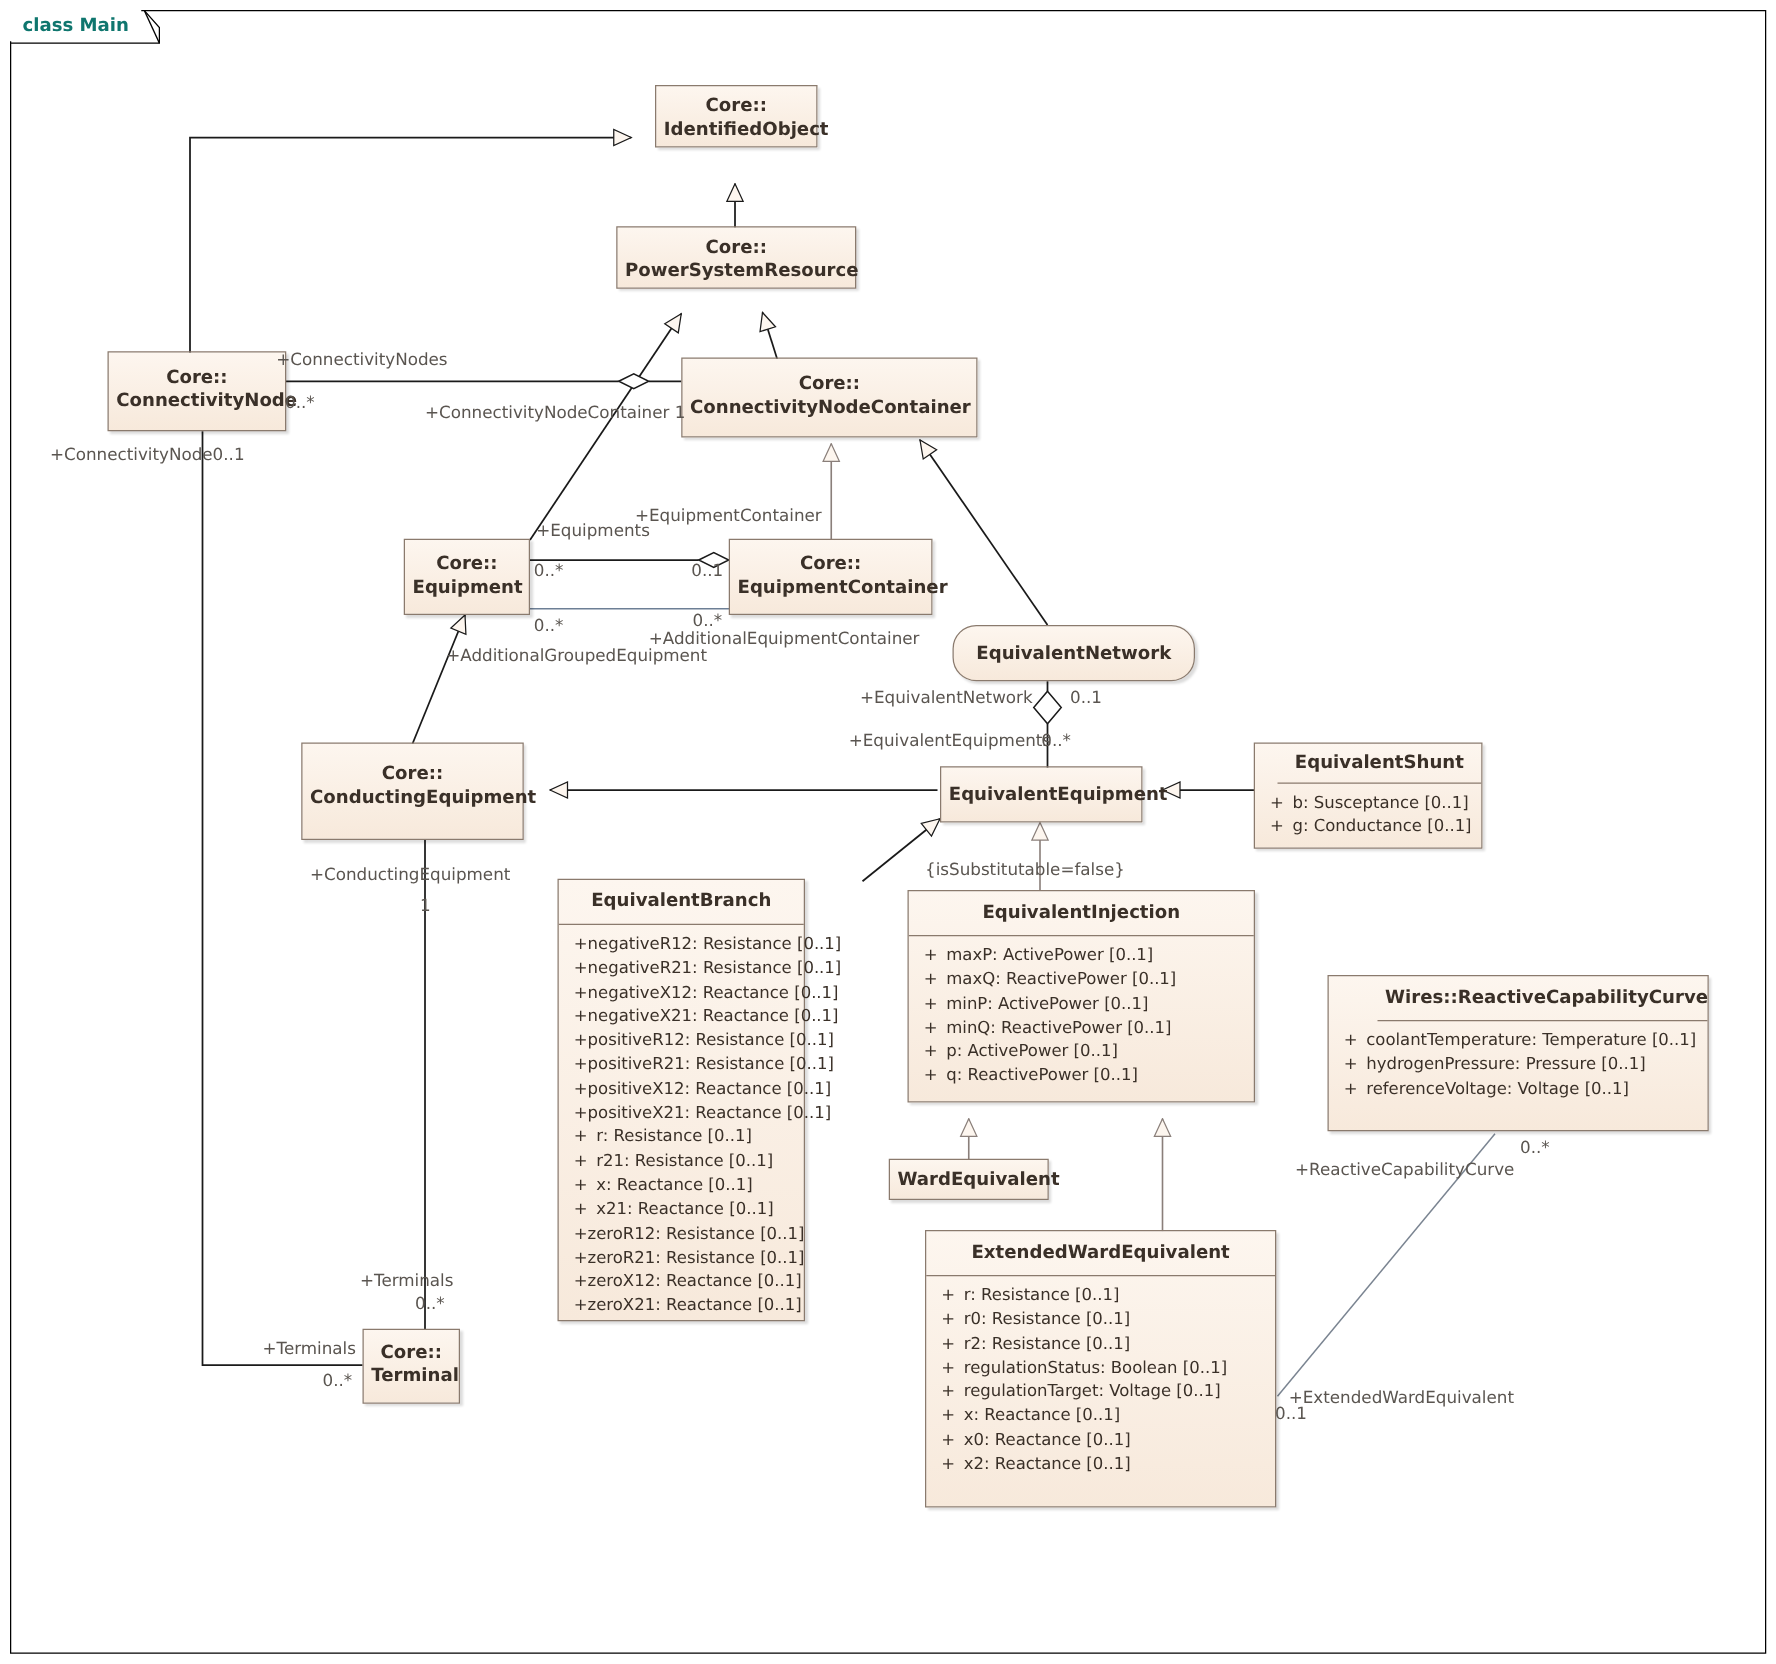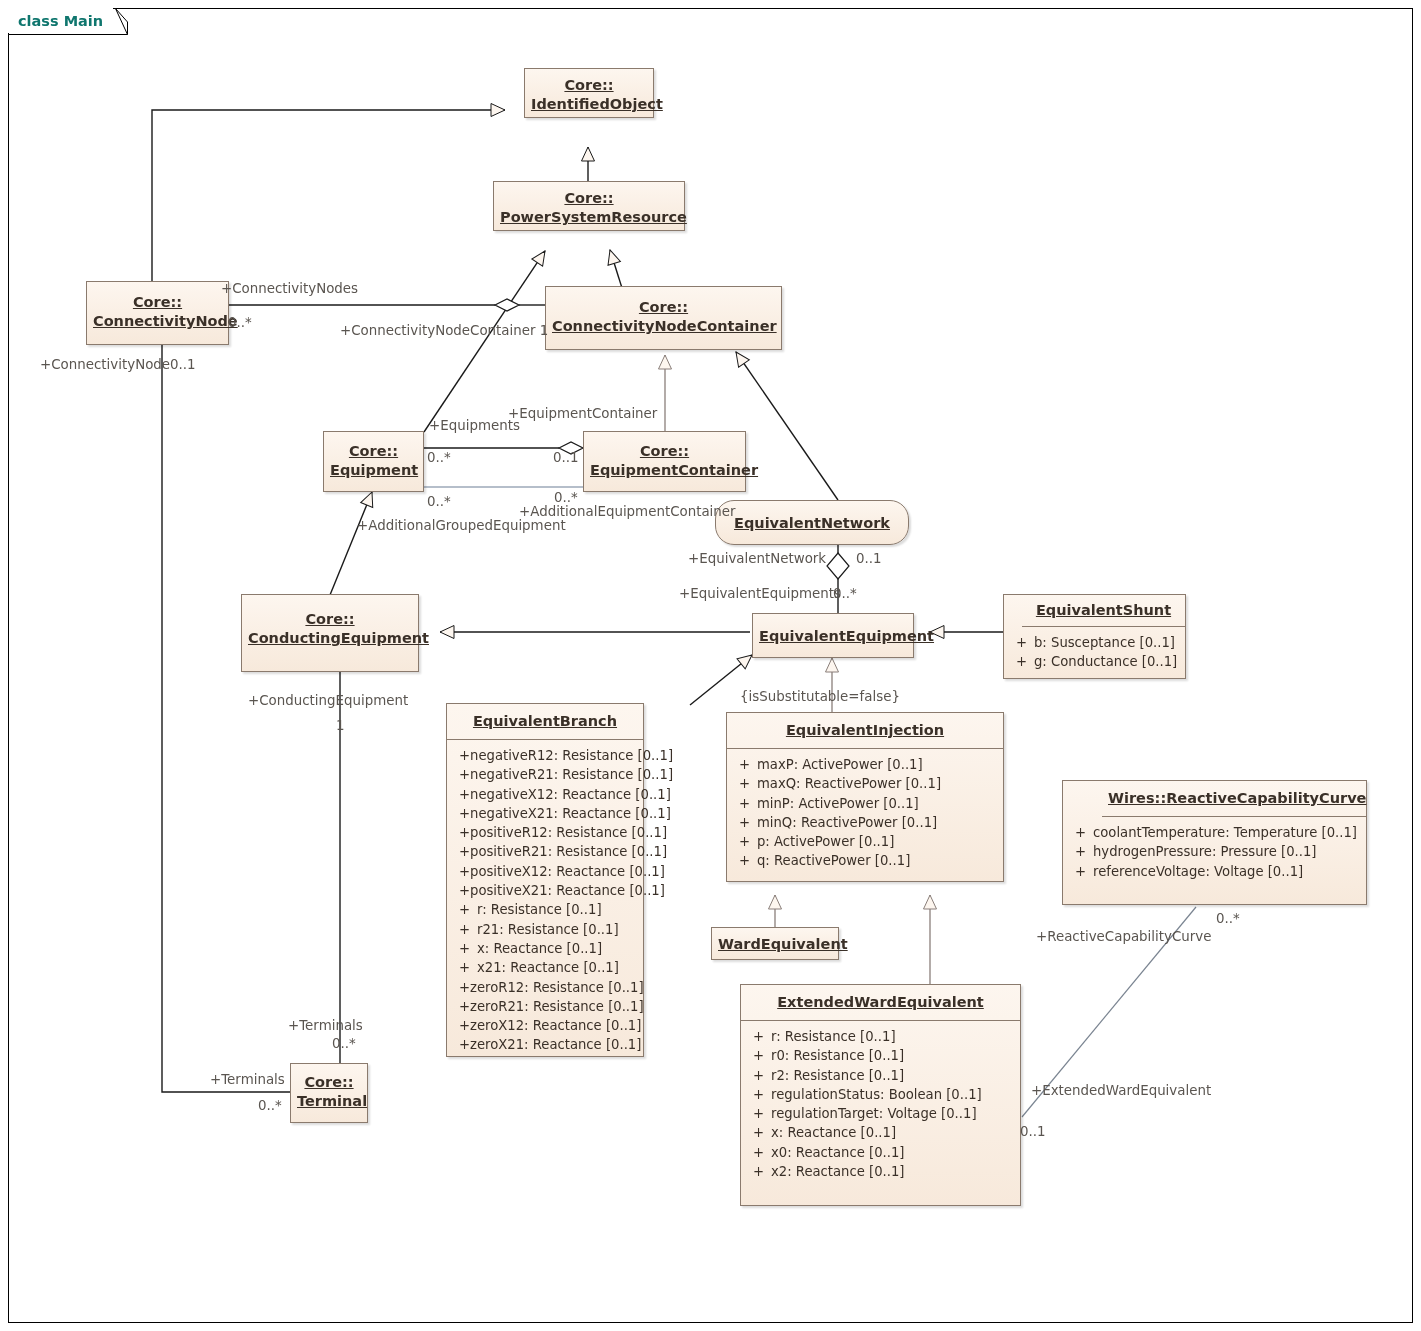--- a/index.html
+++ b/index.html
@@ -64,21 +64,20 @@
     z-index:3;
   }
   .cls .title{
     text-align:center;
     font-weight:bold;
     font-size:14.5px;
     color:#3a3028;
     line-height:19px;
     padding:7px 6px 7px 6px;
     box-sizing:border-box;
-    text-decoration:underline;
   }
   .cls.has-attrs .title{
     border-bottom:1px solid #8a7a6d;
     padding:8px 6px 8px 6px;
   }
   .cls .ns{ font-weight:bold; }
   .cls .attrs{
     padding:6px 4px 8px 4px;
     box-sizing:border-box;
   }
@@ -243,21 +242,21 @@
     </div>
   </div>
 
   <div class="cls" style="left:290px; top:1063px; width:78px; height:60px;">
     <div class="title" style="padding-top:9px;">
       <span class="ns">Core::</span><br>
       <span>Terminal</span>
     </div>
   </div>
 
-  <div class="cls" style="left:715px; top:500px; width:194px; height:45px;border-radius:19px;">
+  <div class="cls" style="left:762px; top:500px; width:194px; height:45px;border-radius:19px;">
     <div class="title" style="padding-top:13px;">
       <span>EquivalentNetwork</span>
     </div>
   </div>
 
   <div class="cls" style="left:752px; top:613px; width:162px; height:45px;">
     <div class="title" style="padding-top:13px;">
       <span>EquivalentEquipment</span>
     </div>
   </div>
@@ -473,17 +472,17 @@
 
   <div class="lbl" style="left:288px; top:1018px;">+Terminals</div>
   <div class="lbl mult" style="left:332px; top:1036px;">0..*</div>
   <div class="lbl" style="left:210px; top:1072px;">+Terminals</div>
   <div class="lbl mult" style="left:258px; top:1098px;">0..*</div>
 
   <div class="lbl" style="left:740px; top:689px;">{isSubstitutable=false}</div>
 
   <div class="lbl" style="left:1036px; top:929px;">+ReactiveCapabilityCurve</div>
   <div class="lbl mult" style="left:1216px; top:911px;">0..*</div>
-  <div class="lbl" style="left:1031px; top:1083px;">+ExtendedWardEquivalent</div>
+  <div class="lbl" style="left:1031px; top:1111px;">+ExtendedWardEquivalent</div>
   <div class="lbl mult" style="left:1020px; top:1124px;">0..1</div>
 
 
 </div>
 
 </body></html>

